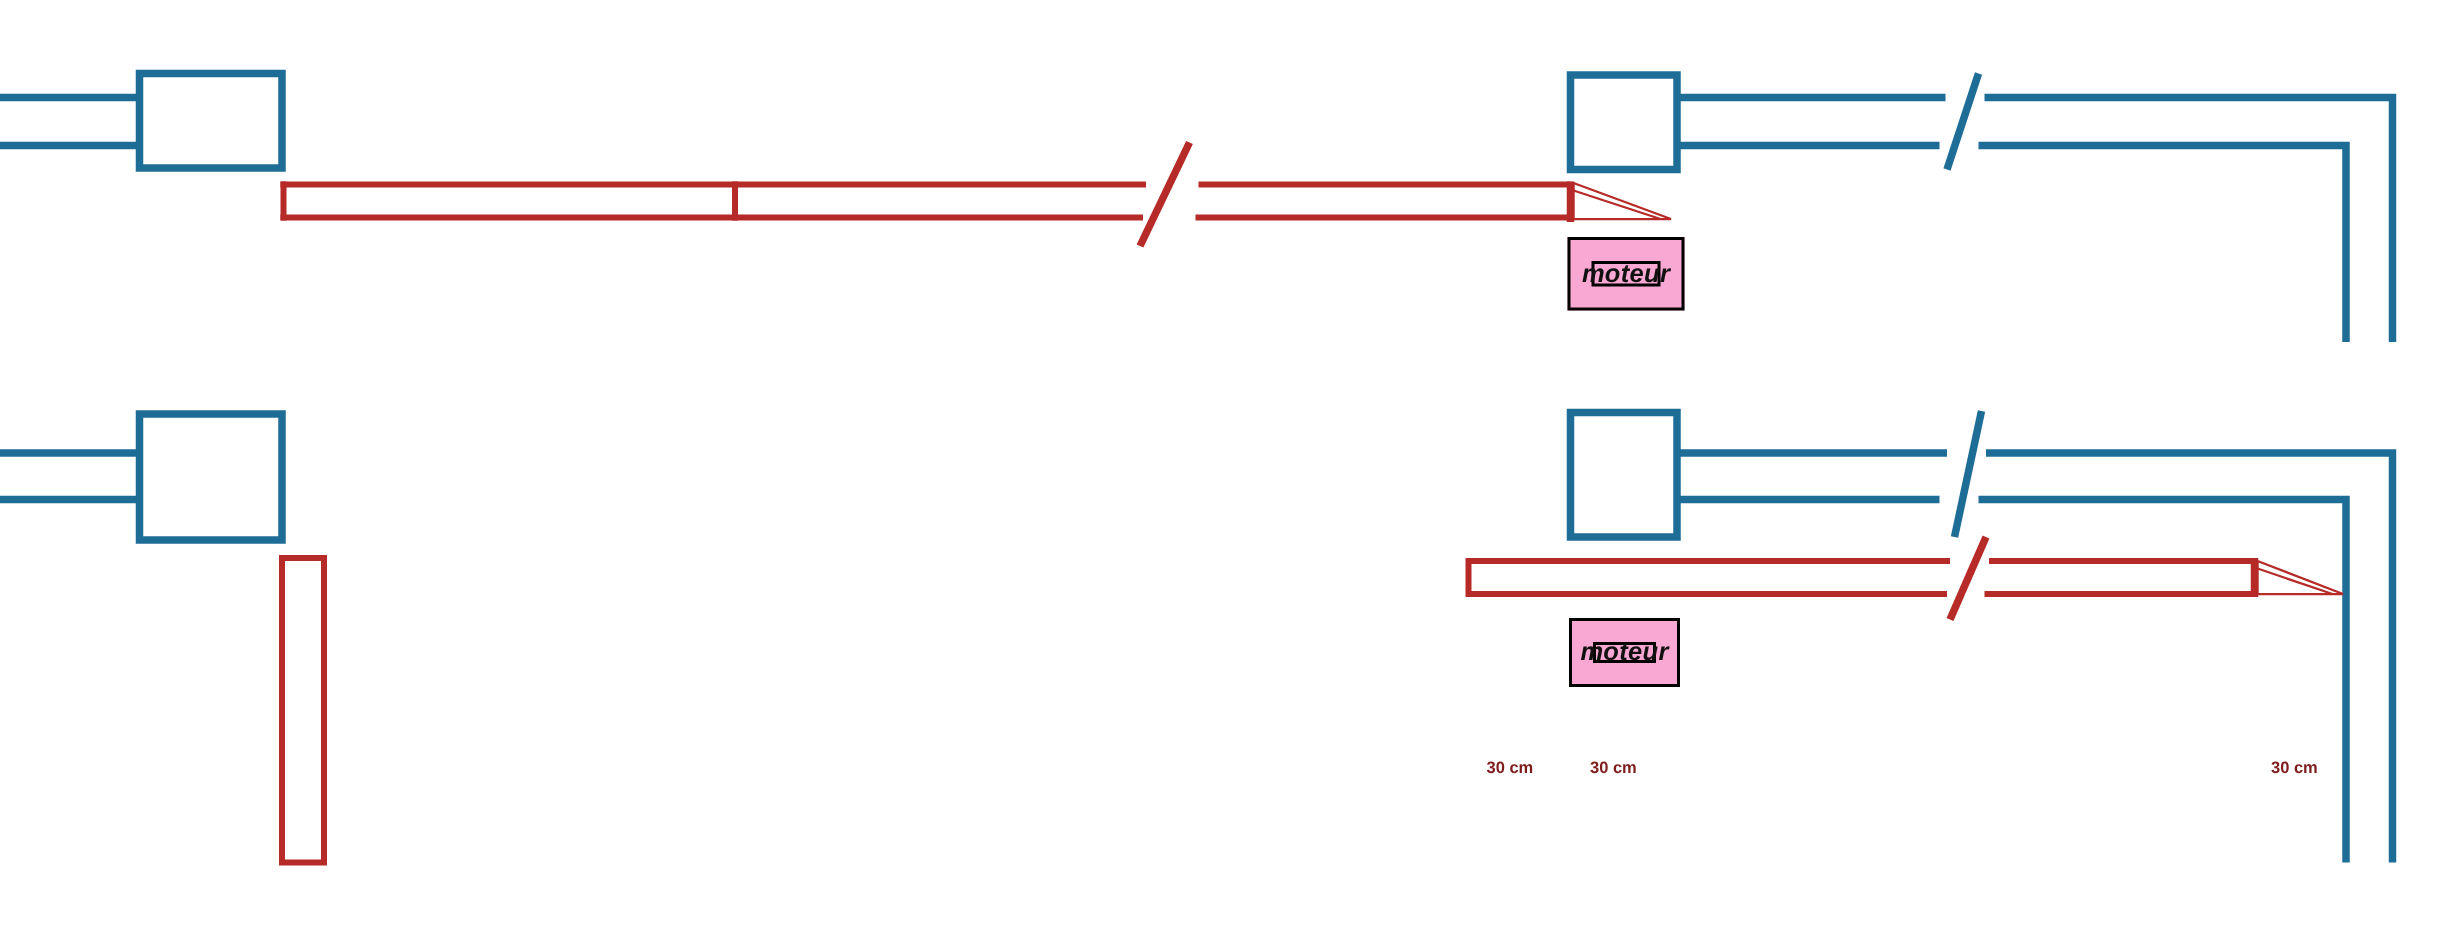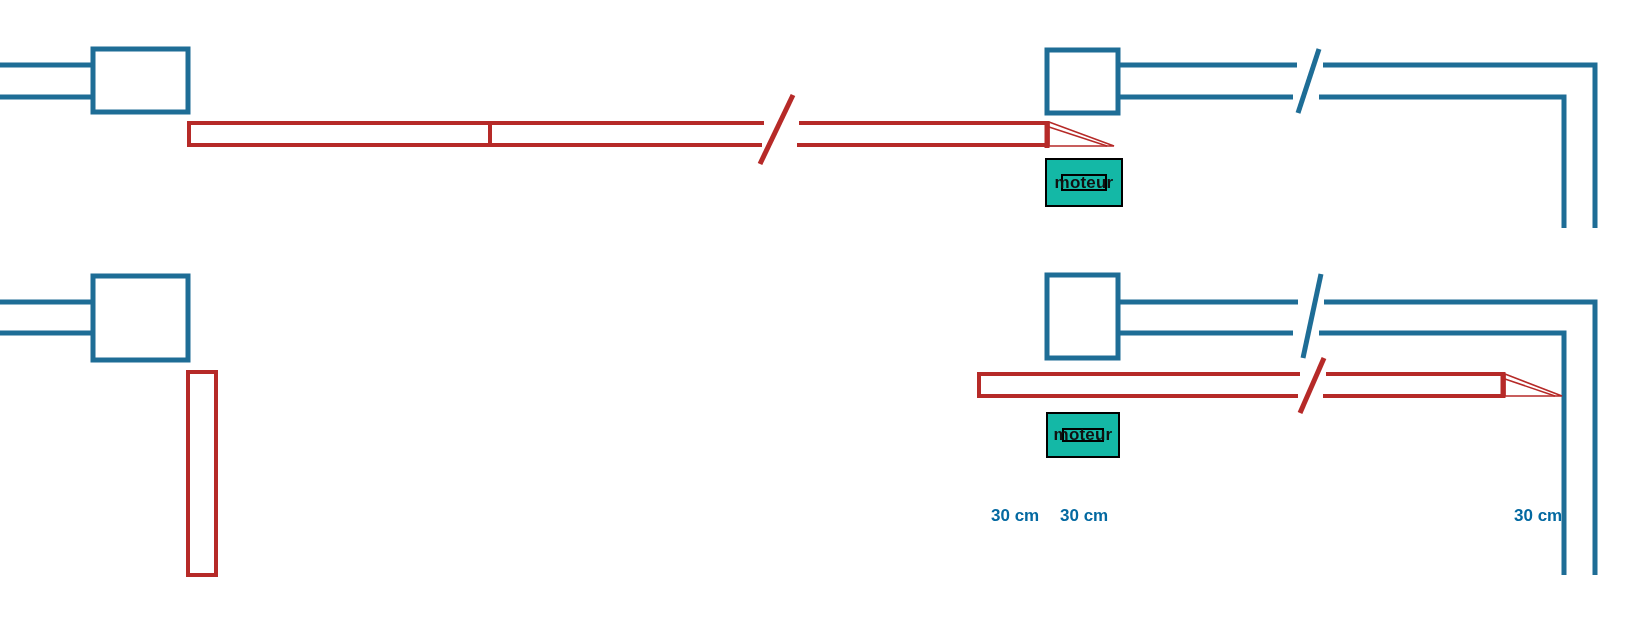--- a/index.html
+++ b/index.html
@@ -17,22 +17,23 @@
   }
   .canvas svg {
     position: absolute;
     left: 0;
     top: 0;
   }
   .motor-box {
     position: absolute;
     box-sizing: border-box;
     border: 2px solid #000000;
-    background: #14b8a6;
+    background: #f9a8d4;
     padding: 14px;
+    font-style: italic;
   }
   .motor-inner {
     box-sizing: border-box;
     width: 100%;
     height: 100%;
     border: 2px solid #000000;
     display: flex;
     align-items: center;
     justify-content: center;
   }
@@ -40,22 +41,22 @@
     font-weight: bold;
     font-size: 17px;
     color: #111111;
     letter-spacing: 0.2px;
   }
   .motor-top    { left: 1045px; top: 158px; width: 78px; height: 49px; }
   .motor-bottom { left: 1046px; top: 412px; width: 74px; height: 46px; }
   .dim {
     position: absolute;
     font-weight: bold;
-    font-size: 17px;
-    color: #0369a1;
+    font-size: 11px;
+    color: #7f1d1d;
     white-space: nowrap;
   }
   .dim-left  { left: 991px;  top: 506px; }
   .dim-mid   { left: 1060px; top: 506px; }
   .dim-right { left: 1514px; top: 506px; }
 </style>
 </head>
 <body>
 
 <div class="canvas">

